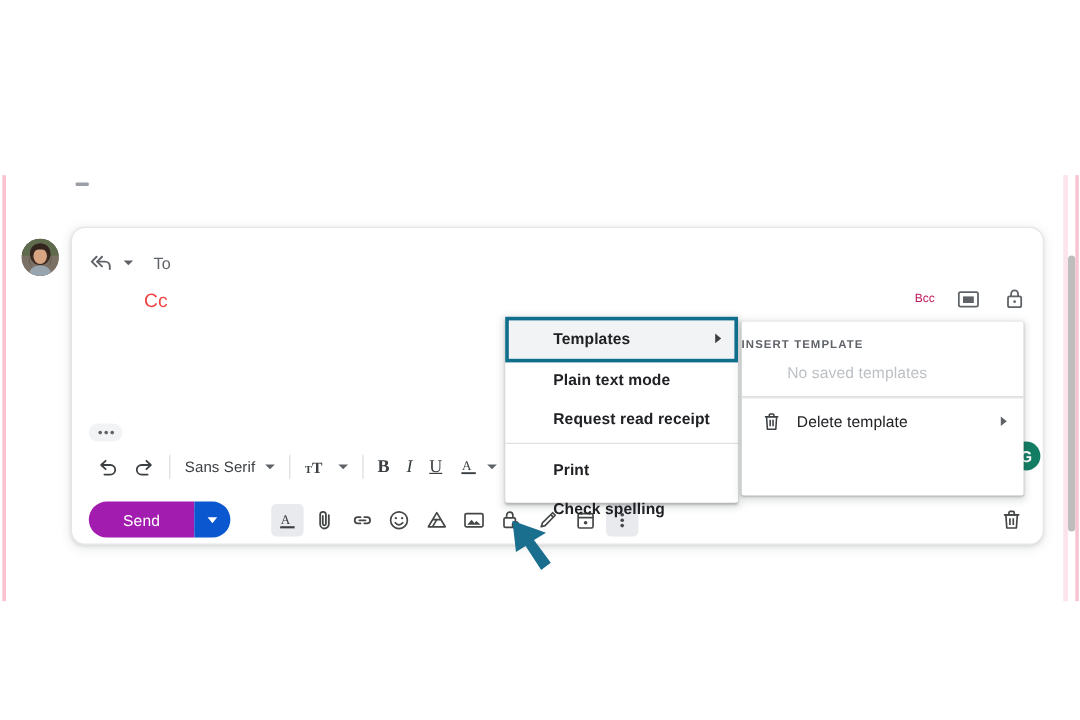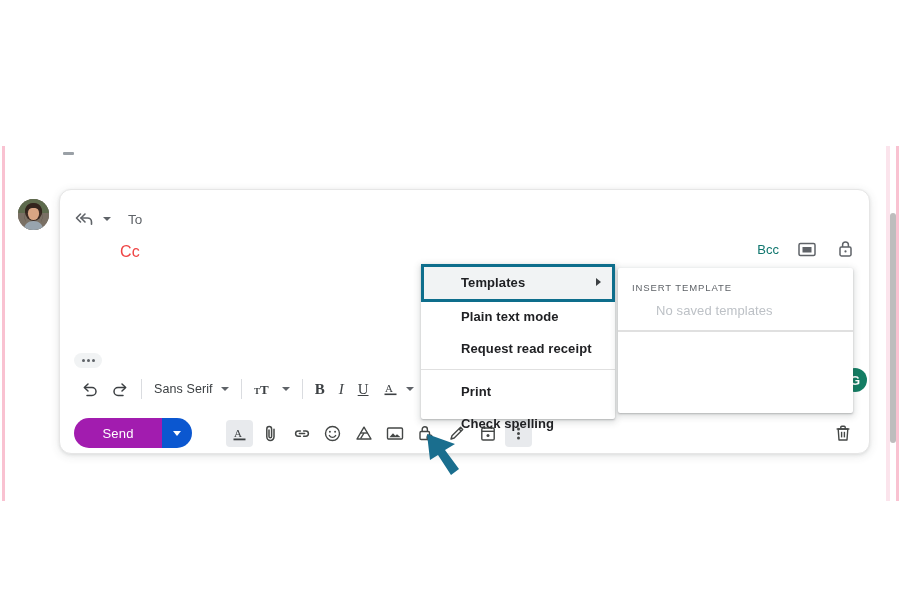--- a/index.html
+++ b/index.html
@@ -66,21 +66,21 @@
   .caret-sm {
     width:0;height:0;border-left:4px solid transparent;border-right:4px solid transparent;
     border-top:4px solid #5f6368; margin-left:7px;
   }
   .field-label {
     font-size:13.5px; color:#5f6368; margin-left:17px; letter-spacing:.1px;
   }
   .cc-label { font-size:16px; color:#ef4444; margin-left:46px; letter-spacing:.1px;text-align:center; }
 
   .hdr-right { position:absolute; right:14px; top:49px; display:flex; align-items:center; gap:18px; }
-  .bcc-label { font-size:13px; color:#0f766e; }
+  .bcc-label { font-size:10px; color:#be185d; }
   .icon-btn { color:#5f6368; display:flex; align-items:center; justify-content:center; width:20px; height:20px; }
 
   
   .trim-pill {
     position:absolute; left:14px; top:163px; width:28px; height:15px;
     background:#f1f3f4; border-radius:8px; display:flex; align-items:center;
     justify-content:center; gap:2px;
   }
   .trim-pill i { width:3px;height:3px;border-radius:50%;background:#5f6368; display:block; }
 
@@ -166,21 +166,21 @@
 
   
   .submenu {
     position:absolute; left:618px; top:240px; width:235px; height:145px;
     background:#ffffff; border-radius:2px;
     box-shadow:0 2px 6px 2px rgba(60,64,67,.15), 0 1px 2px rgba(60,64,67,.3);
     z-index:11;
   }
   .sub-head {
     font-size:9.5px; color:#5f6368; letter-spacing:.9px;
-    padding:14px 0 6px 14px; font-weight:400;
+    padding:14px 0 6px 0; font-weight:700;
   }
   .sub-empty {
     font-size:13px; color:#bdc1c6; 
     padding:4px 0 12px 38px; letter-spacing:.1px;
   }
   .sub-sep { height:1px; background:#e0e0e0; }
   .sub-item {
     height:38px; display:flex; align-items:center; position:relative;
     font-size:13px; color:#202124; padding-left:14px; letter-spacing:.1px;
   }
@@ -421,19 +421,32 @@
       <span>Check spelling</span>
     </div>
   </div>
   <div class="hl-box"></div>
 
   <div class="submenu">
     <div class="sub-head">INSERT TEMPLATE</div>
     <div class="sub-empty">No saved templates</div>
     <div class="sub-sep"></div>
     <div class="sub-sep"></div>
+    <div class="sub-item">
+      <span class="ico">
+        <svg width="14" height="17" viewBox="0 0 14 17" fill="none" stroke="#3c4043" stroke-width="1.3" stroke-linejoin="round">
+          <path d="M2.8 4.3h8.4l-.7 10.4H3.5z"></path>
+          <line x1="1.4" y1="4.3" x2="12.6" y2="4.3"></line>
+          <path d="M5.1 4.3V2.9a.9.9 0 0 1 .9-.9h2a.9.9 0 0 1 .9.9v1.4"></path>
+          <line x1="5.8" y1="6.8" x2="5.8" y2="12.2"></line>
+          <line x1="8.2" y1="6.8" x2="8.2" y2="12.2"></line>
+        </svg>
+      </span>
+      <span>Delete template</span>
+      <span class="sub-caret"></span>
+    </div>
   </div>
 
   <svg class="anno-arrow" viewBox="0 0 70 48">
     <polygon points="2,6 30,16 20,22 34,41 26,47 13,27 5,32" fill="#1a6e8e"></polygon>
   </svg>
 
 </div>
 
 </body></html>

